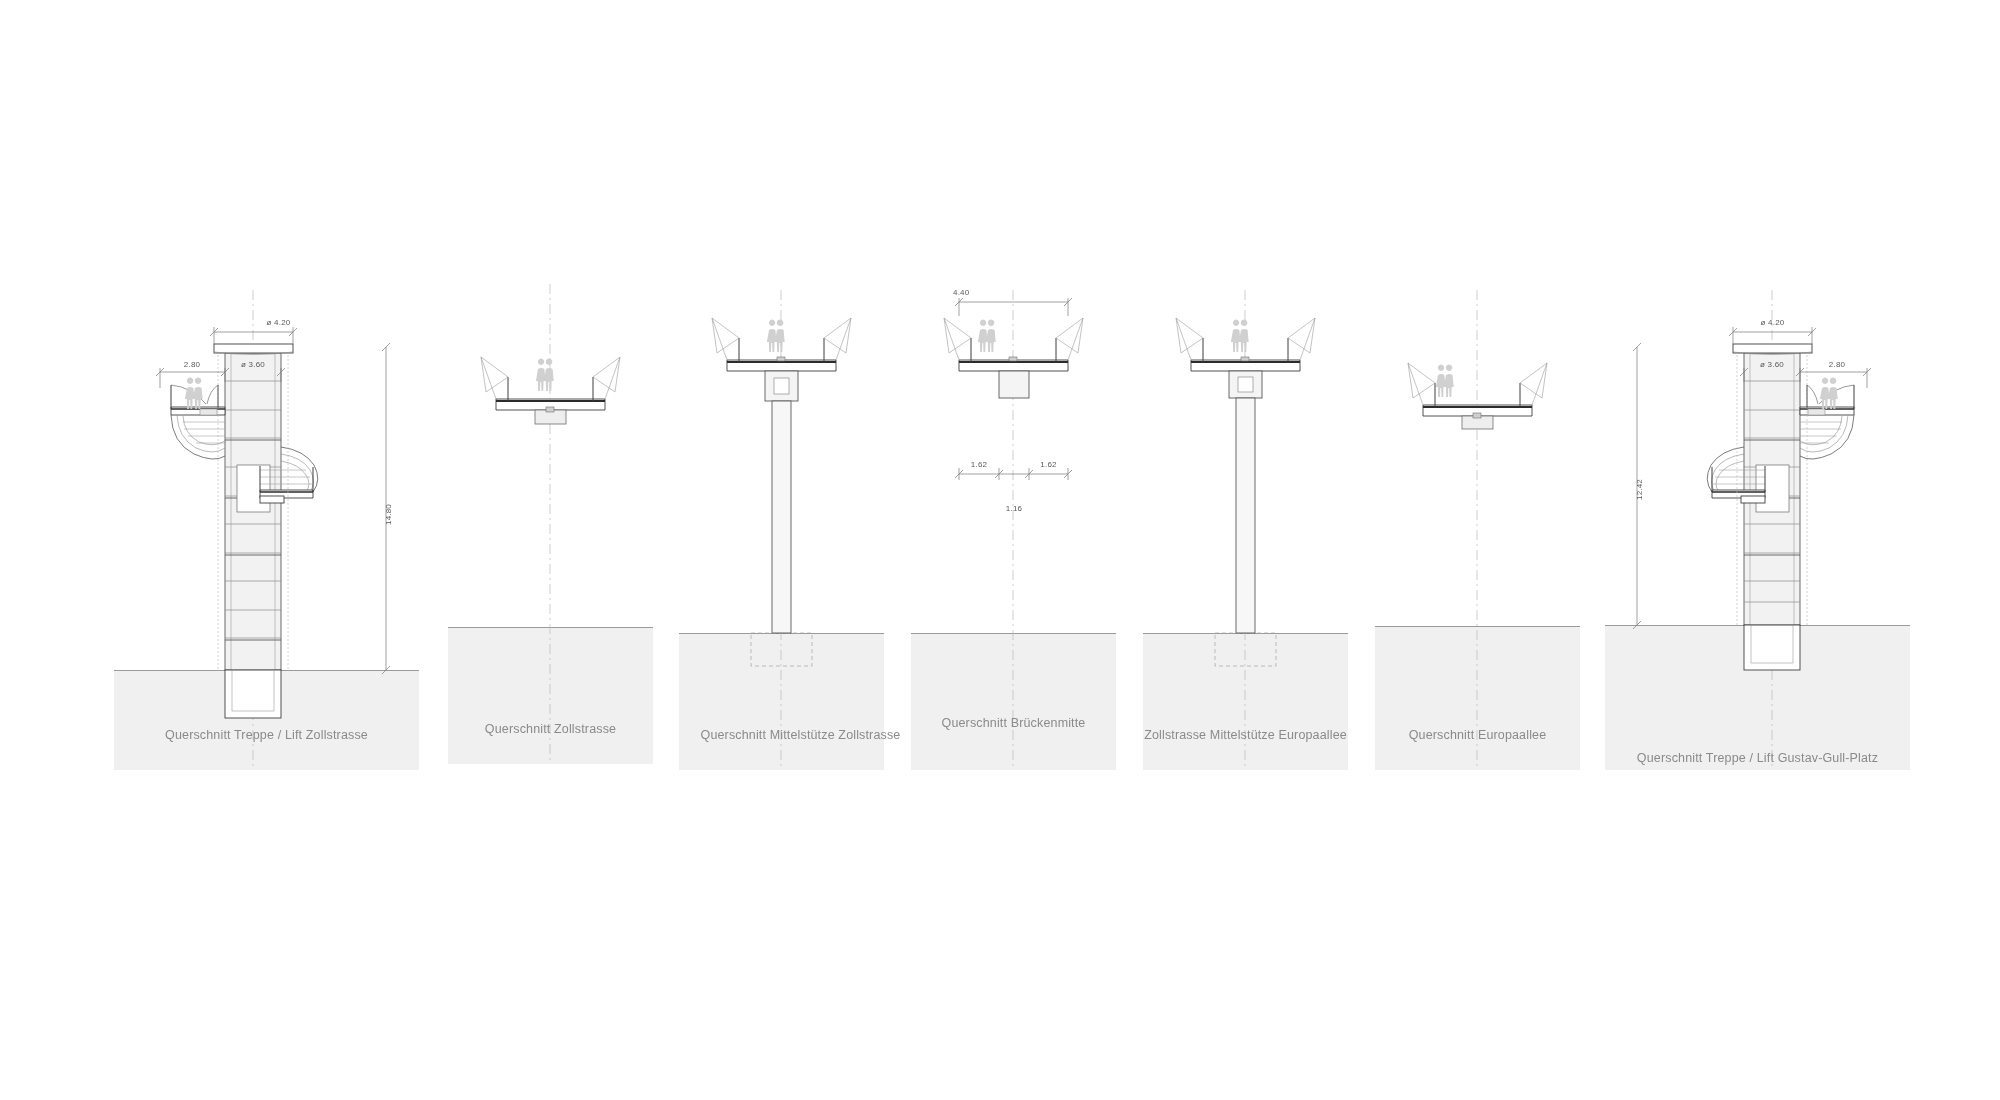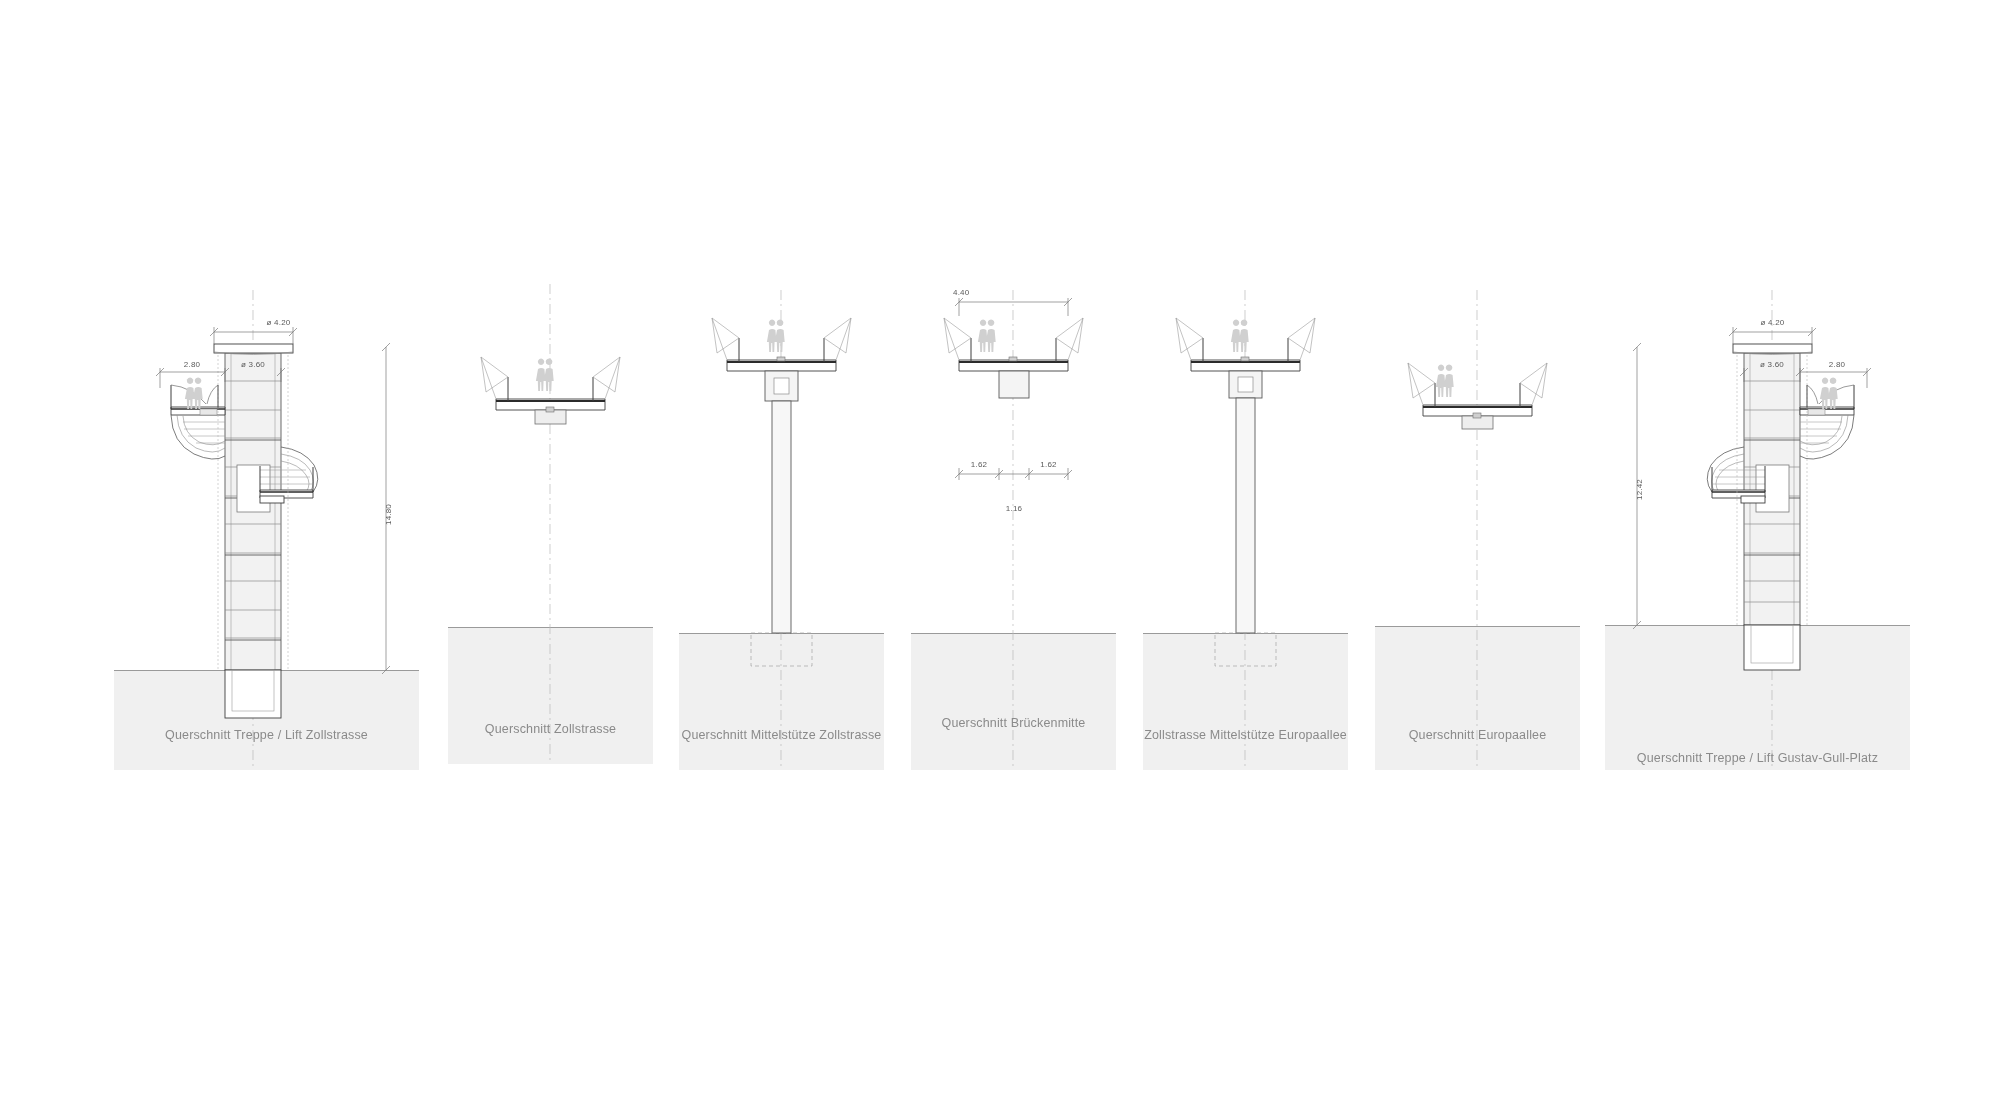--- a/index.html
+++ b/index.html
@@ -234,21 +234,21 @@
 
         <g fill="#d0d0d0">
           <path d="M93 -4 a3.2 3.2 0 1 1 .1 0 z"></path>
           <path d="M90 0 q3.2 -2 6.4 0 l1.1 12 -1.9 0 -.4 10 -1.7 0 -.3 -9 -.9 0 -.3 9 -1.8 0 -.4 -10 -1.9 0 z"></path>
           <path d="M101 -4 a3.3 3.3 0 1 1 .1 0 z"></path>
           <path d="M98 0 q3.3 -2 6.6 0 l1.1 12 -2 0 -.4 10 -1.8 0 -.3 -9 -.9 0 -.3 9 -1.8 0 -.4 -10 -2 0 z"></path>
         </g>
       </svg>
     </div>
 
-    <div class="caption" style="left:-25px;top:398px;width:255px;">Querschnitt  Mittelstütze Zollstrasse</div>
+    <div class="caption" style="left:-25px;top:398px;width:255px;padding-left:19px;">Querschnitt  Mittelstütze Zollstrasse</div>
   </div>
 
   <div class="panel" style="left:911px;top:330px;width:205px;height:440px;">
 
     <div class="ground" style="left:0px;top:303px;width:205px;height:137px;"></div>
     <div class="gline" style="left:0px;top:303px;width:205px;"></div>
 
     <div class="svgwrap">
       <svg width="205" height="440" viewBox="0 0 205 440">
         <g fill="none" stroke="#3f3f3f" stroke-width="0.8">

